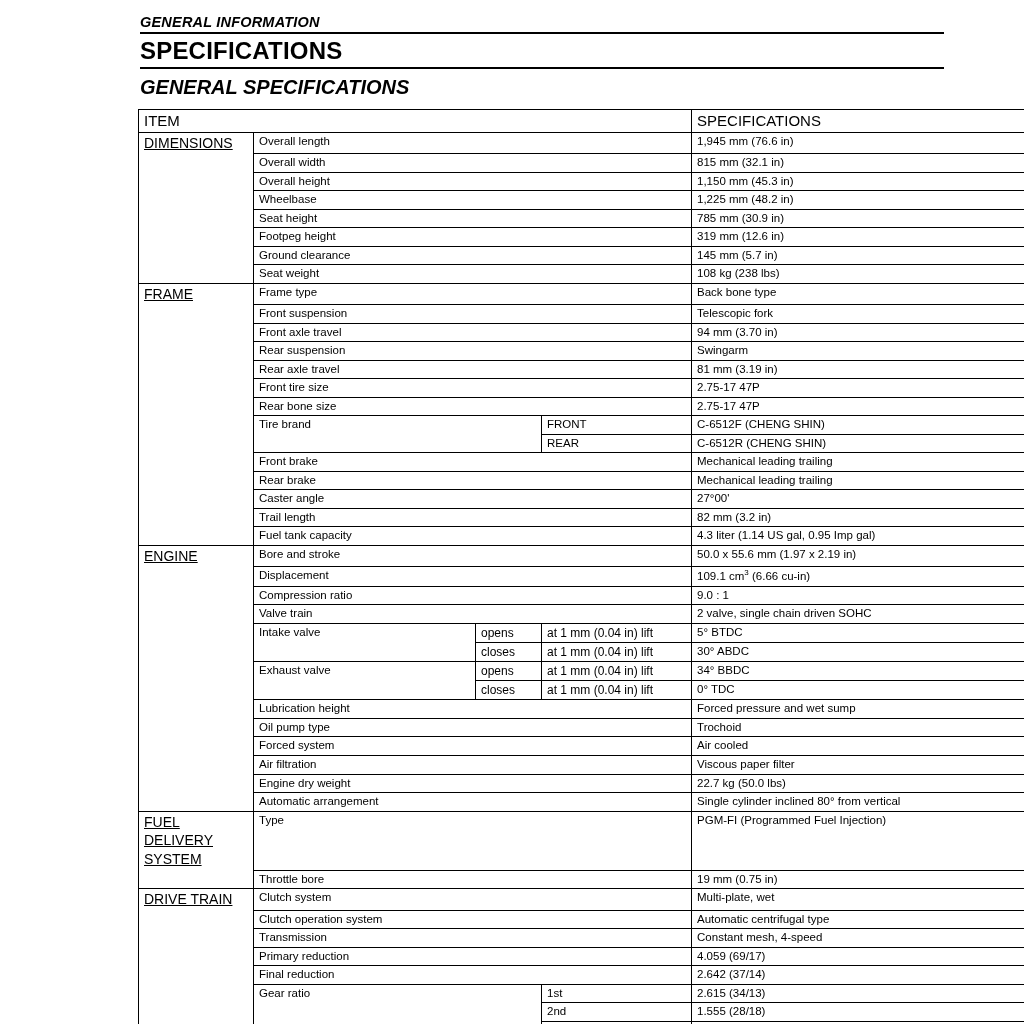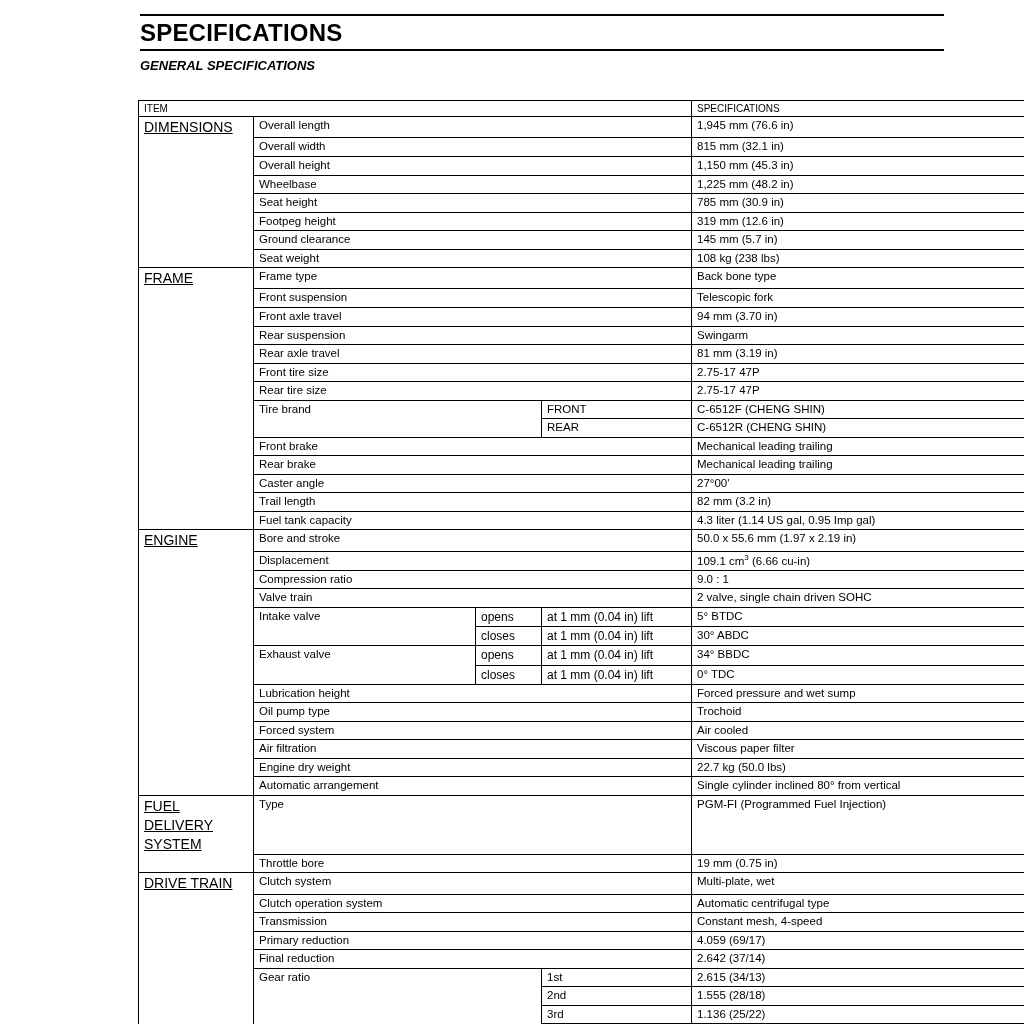--- a/index.html
+++ b/index.html
@@ -41,24 +41,24 @@
     font-weight: bold;
     letter-spacing: 0.2px;
     line-height: 1.15;
     margin-bottom: 2px;
   }
   .doc-title-rule {
     border-bottom: 2.5px solid #000;
     margin-bottom: 7px;
   }
   .section-title {
-    font-size: 13px;
+    font-size: 20px;
     font-weight: bold;
     font-style: italic;
-    margin-bottom: 27px;
+    margin-bottom: 10px;
   }
   table.spec {
     border-collapse: collapse;
     width: 888px;
     margin-left: 98px;
     table-layout: fixed;
     font-size: 11.5px;
   }
   table.spec td, table.spec th {
     border: 1px solid #000;
@@ -67,39 +67,40 @@
     line-height: 1.35;
     font-weight: normal;
     text-align: left;
     height: 15.6px;
     box-sizing: border-box;
     overflow: hidden;
   }
   .hdr td {
     text-align: center;
     font-weight: bold;
-    font-size: 10px;
+    font-size: 15px;
     padding-top: 2px;
     padding-bottom: 2px;
   }
   .cat {
     font-size: 14px;
     text-decoration: underline;
   }
   .nb-top { border-top: none !important; }
   .nb-bottom { border-bottom: none !important; }
   .sub { font-size: 12px; }
   sup { font-size: 8px; vertical-align: super; }
 </style>
 </head>
 <body>
 
 <div class="page">
 
   <div class="header-section">
+    <div class="header-title">GENERAL INFORMATION</div>
     <div class="header-rule"></div>
     <div class="doc-title">SPECIFICATIONS</div>
     <div class="doc-title-rule"></div>
     <div class="section-title">GENERAL SPECIFICATIONS</div>
   </div>
 
   <table class="spec">
     <colgroup>
       <col style="width:115px">
       <col style="width:222px">
@@ -179,21 +180,21 @@
         <td colspan="3">Rear axle travel</td>
         <td>81 mm (3.19 in)</td>
       </tr>
       <tr>
         <td class="nb-top nb-bottom"></td>
         <td colspan="3">Front tire size</td>
         <td>2.75-17 47P</td>
       </tr>
       <tr>
         <td class="nb-top nb-bottom"></td>
-        <td colspan="3">Rear tire size</td>
+        <td colspan="3">Rear bone size</td>
         <td>2.75-17 47P</td>
       </tr>
       <tr>
         <td class="nb-top nb-bottom"></td>
         <td colspan="2" rowspan="2">Tire brand</td>
         <td>FRONT</td>
         <td>C-6512F (CHENG SHIN)</td>
       </tr>
       <tr>
         <td class="nb-top nb-bottom"></td>

